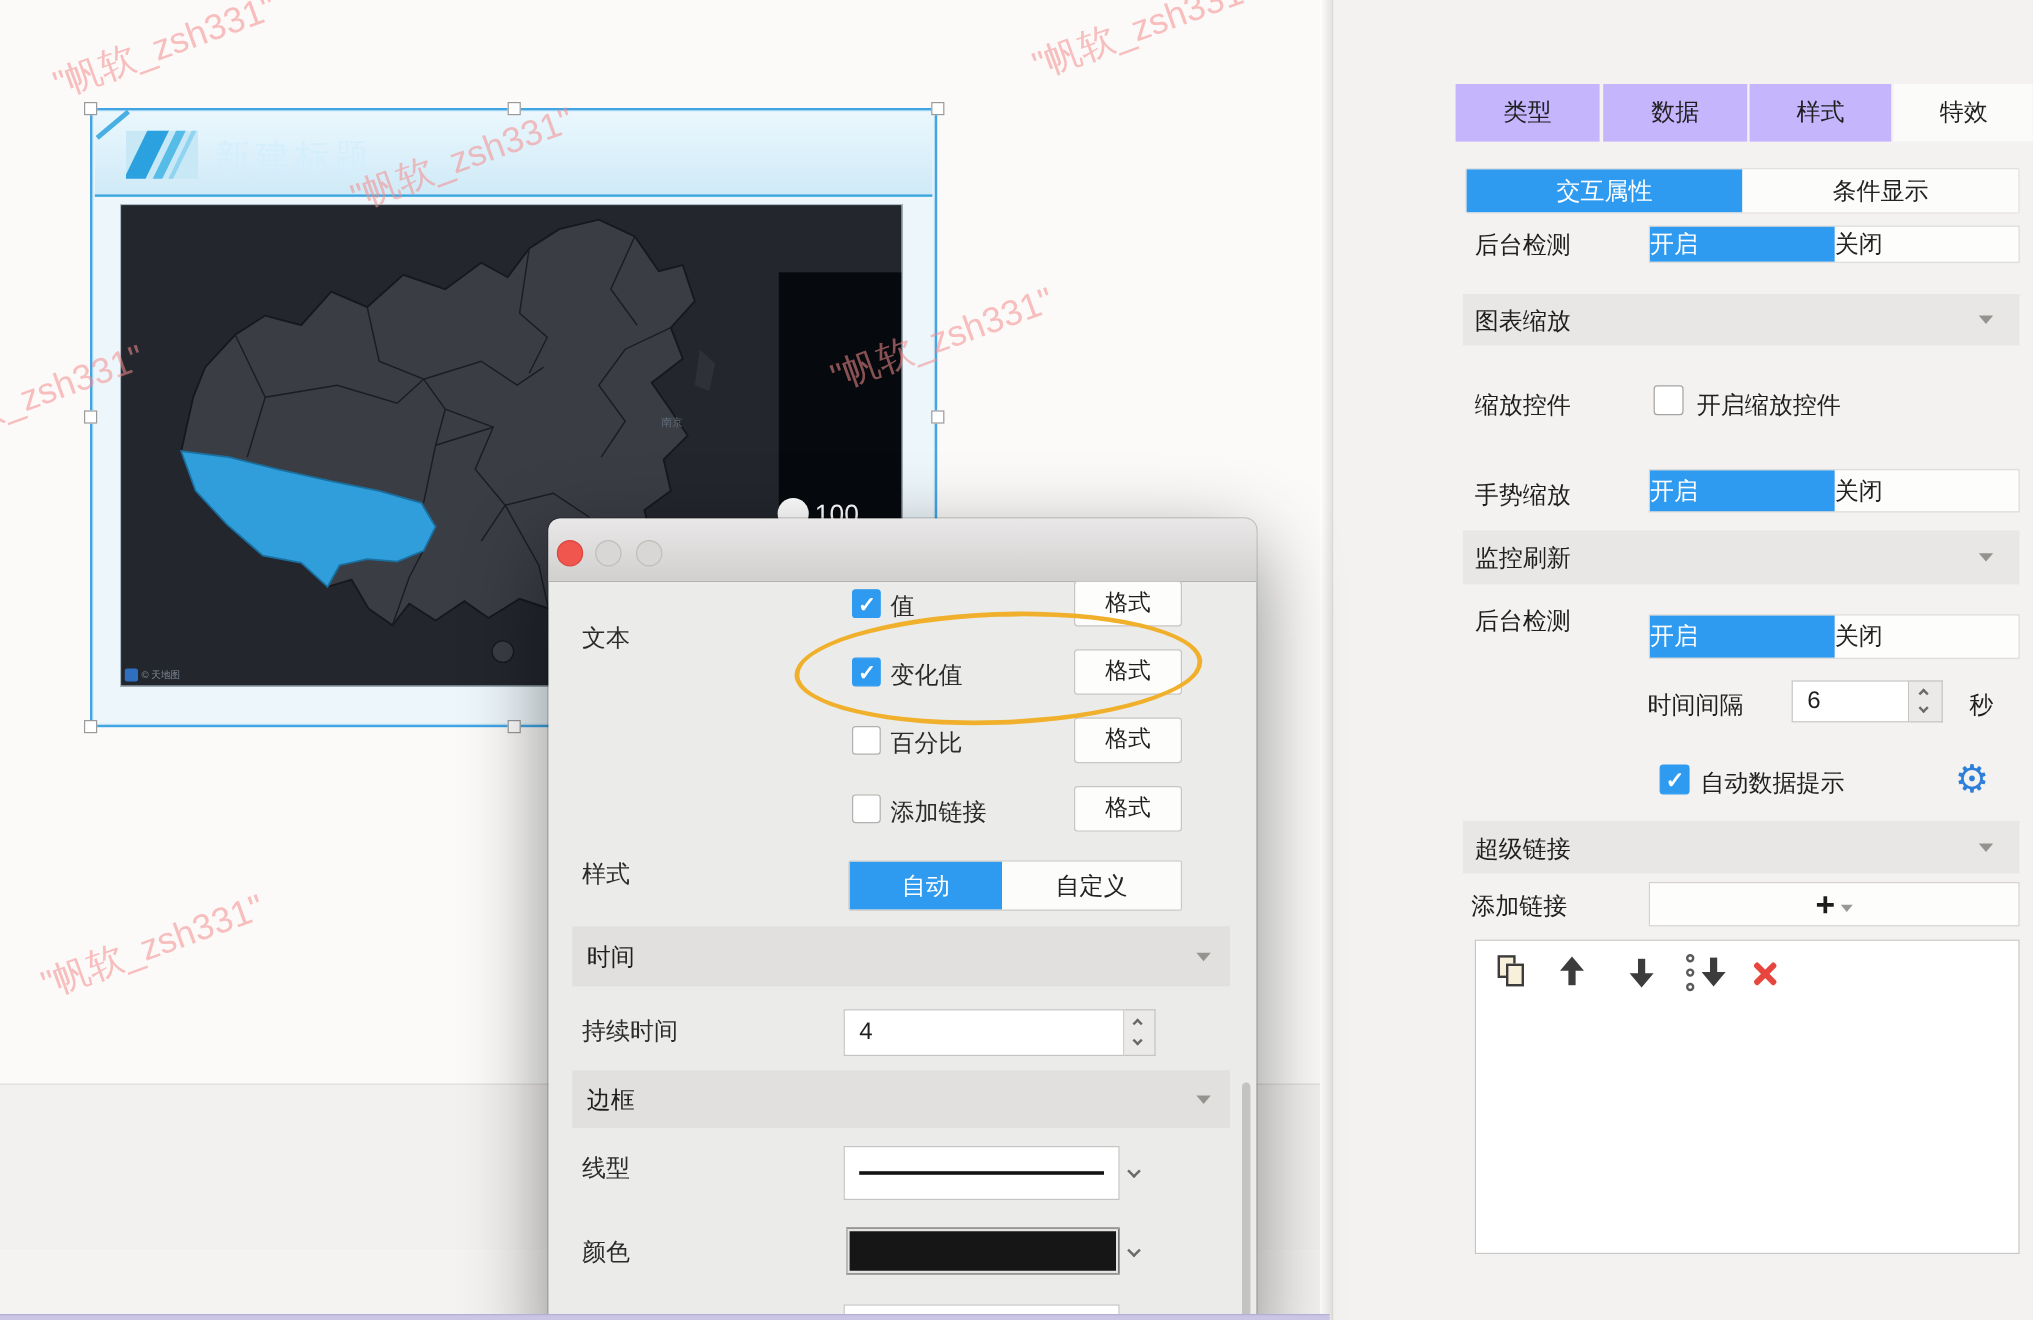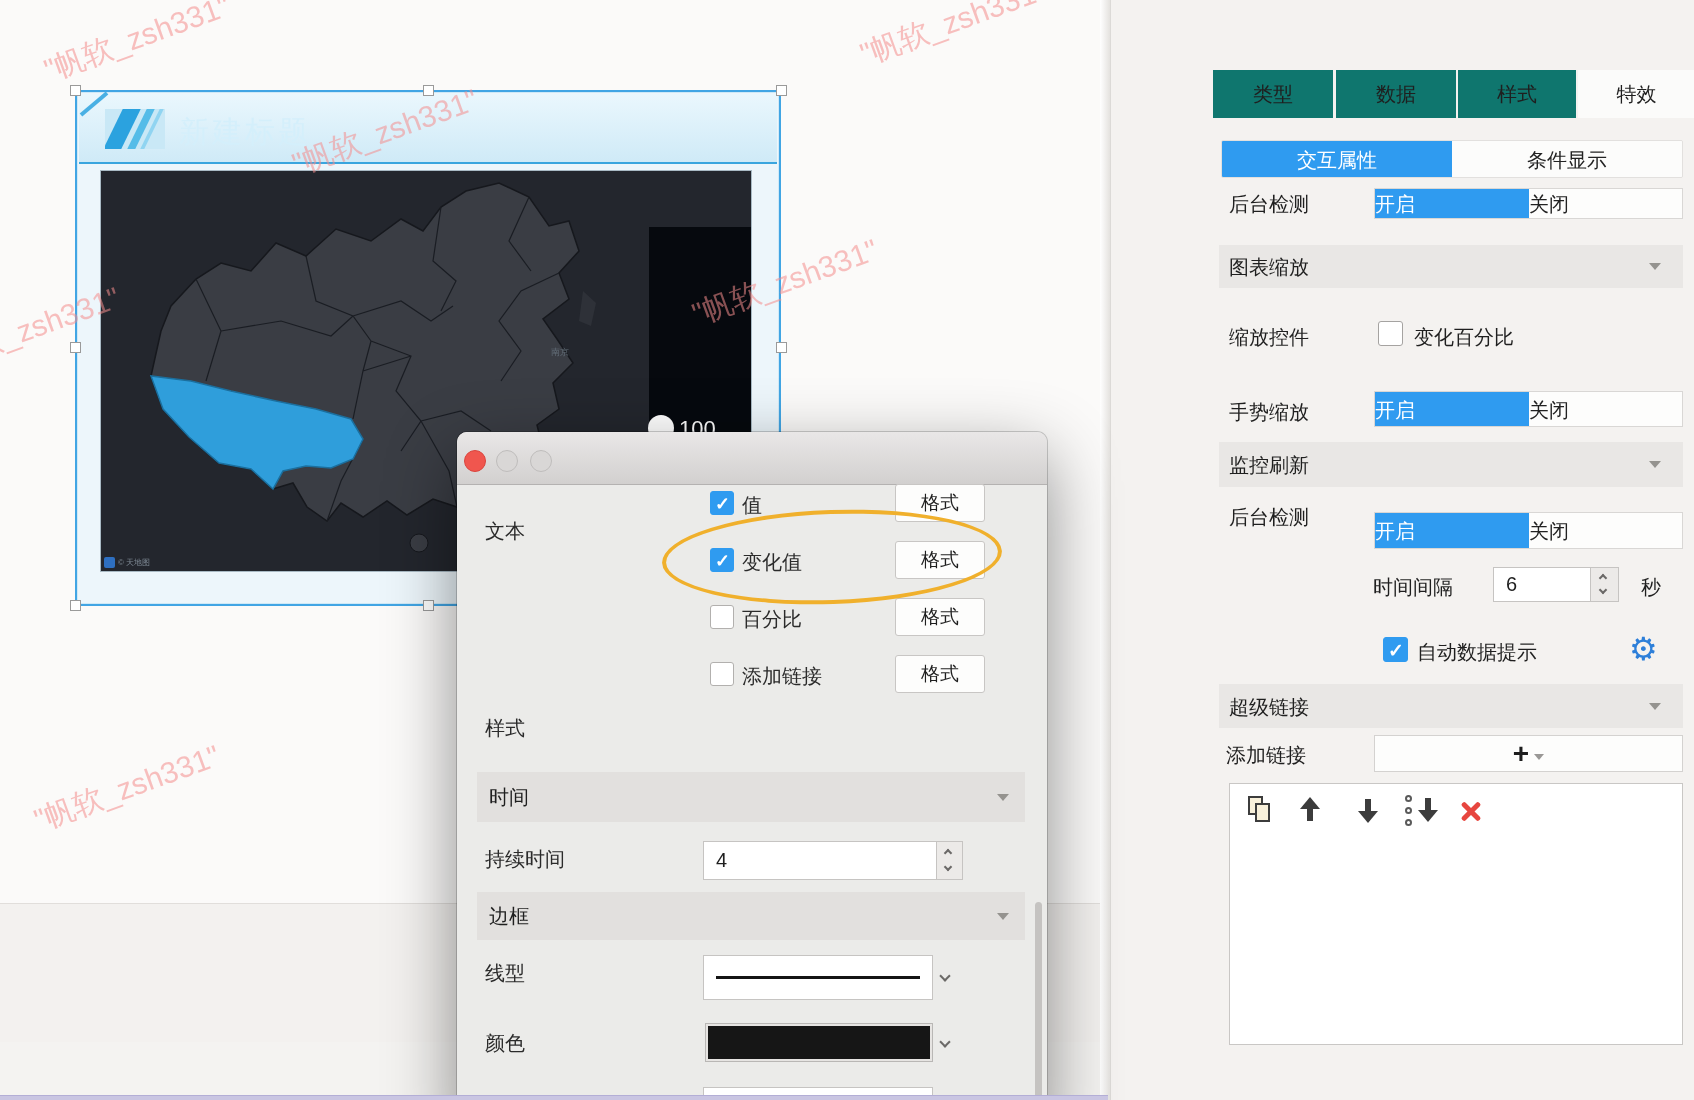--- a/index.html
+++ b/index.html
@@ -56,21 +56,21 @@
   .chv.up { transform:rotate(135deg); }
   .chv.down { transform:rotate(-45deg); }
   .chv.sm { width:6px; height:6px; }
   .line-sample { position:absolute; left:12px; right:12px; top:20px; height:3px; background:#141414; }
   .color-swatch { position:absolute; background:#161616; border:1px solid #b9b7b5; box-shadow:inset 0 0 0 2px #e6e4e2; }
   .dscroll { position:absolute; left:578px; top:470px; width:7px; height:200px; background:#c5c3c1; border-radius:4px; }
 
   
   #panel { position:absolute; left:1110px; top:0; width:584px; height:1100px; background:#f4f2f0; border-left:1px solid #dcdad7; }
   .edge { position:absolute; left:1100px; top:0; width:10px; height:1100px; background:linear-gradient(90deg,#ffffff,#e4e2df); }
-  .tab { position:absolute; top:70px; height:48px; font-size:20px; text-align:center; line-height:48px; background:#0f766e; }
+  .tab { position:absolute; top:70px; height:48px; font-size:20px; text-align:center; line-height:48px; background:#c4b5fd; }
   .tab.active { background:#fbfbfa; }
   .plbl { position:absolute; font-size:20px; color:#1f1f1f; }
   .tgl { position:absolute; display:flex; border:1px solid #d9d7d5; }
   .tgl > div { font-size:20px; }
   .tgl .on { background:#2f9bf0; color:#fff; }
   .tgl .off { background:#fdfdfc; color:#222; }
   .psec { position:absolute; left:108px; width:464px; background:#e9e7e5; }
   .psec b { font-weight:normal; font-size:20px; position:absolute; left:10px; }
   .pcb { position:absolute; width:25px; height:25px; background:#fff; border:1px solid #a5a3a1; border-radius:3px; }
   .pcb.checked { background:#2f9bf0; border-color:#2f9bf0; }
@@ -171,20 +171,24 @@
 
     <div class="cb" style="left:253px;top:173px;"></div>
     <div class="dlbl" style="left:285px;top:174px;">百分比</div>
     <div class="fmt-btn" style="top:166px;">格式</div>
 
     <div class="cb" style="left:253px;top:230px;"></div>
     <div class="dlbl" style="left:285px;top:231px;">添加链接</div>
     <div class="fmt-btn" style="top:223px;">格式</div>
 
     <div class="dlbl" style="left:28px;top:283px;">样式</div>
+    <div class="seg" style="left:250px;top:285px;width:278px;height:42px;">
+      <div class="on" style="width:128px;line-height:42px;">自动</div>
+      <div class="off" style="width:150px;line-height:42px;">自定义</div>
+    </div>
 
     <div class="dsec" style="top:340px;height:50px;">
       <b style="top:12px;">时间</b>
       <div class="caret" style="right:16px;top:22px;"></div>
     </div>
     <div class="dlbl" style="left:28px;top:414px;">持续时间</div>
     <div class="ipt" style="left:246px;top:409px;width:234px;height:39px;line-height:37px;">4</div>
     <div class="stepper" style="left:480px;top:409px;width:26px;height:39px;">
       <div class="chv sm up" style="left:8px;top:8px;"></div>
       <div class="chv sm down" style="left:8px;top:22px;"></div>
@@ -230,21 +234,21 @@
       <div class="off" style="width:153px;line-height:31px;">关闭</div>
     </div>
 
     <div class="psec" style="top:245px;height:43px;">
       <b style="top:9px;">图表缩放</b>
       <div class="caret" style="right:22px;top:18px;"></div>
     </div>
 
     <div class="plbl" style="left:118px;top:324px;">缩放控件</div>
     <div class="pcb" style="left:267px;top:321px;"></div>
-    <div class="plbl" style="left:303px;top:324px;">变化百分比</div>
+    <div class="plbl" style="left:303px;top:324px;">开启缩放控件</div>
 
     <div class="plbl" style="left:118px;top:399px;">手势缩放</div>
     <div class="tgl" style="left:263px;top:391px;width:309px;height:36px;">
       <div class="on" style="width:154px;line-height:36px;">开启</div>
       <div class="off" style="width:153px;line-height:36px;">关闭</div>
     </div>
 
     <div class="psec" style="top:442px;height:45px;">
       <b style="top:10px;">监控刷新</b>
       <div class="caret" style="right:22px;top:19px;"></div>

